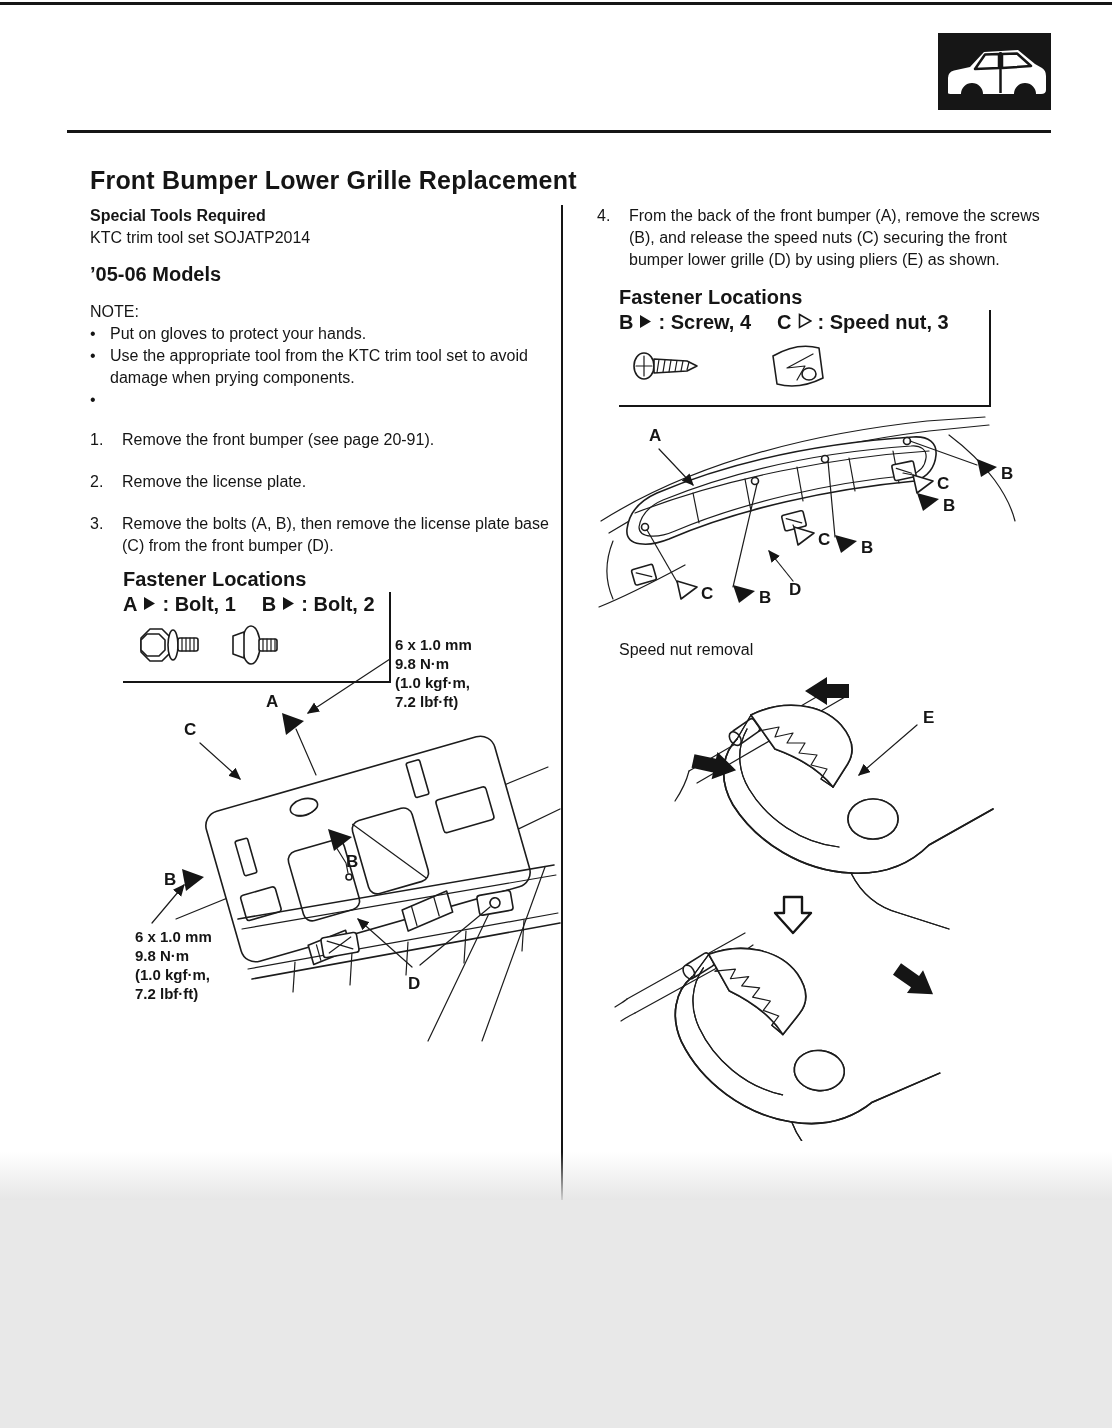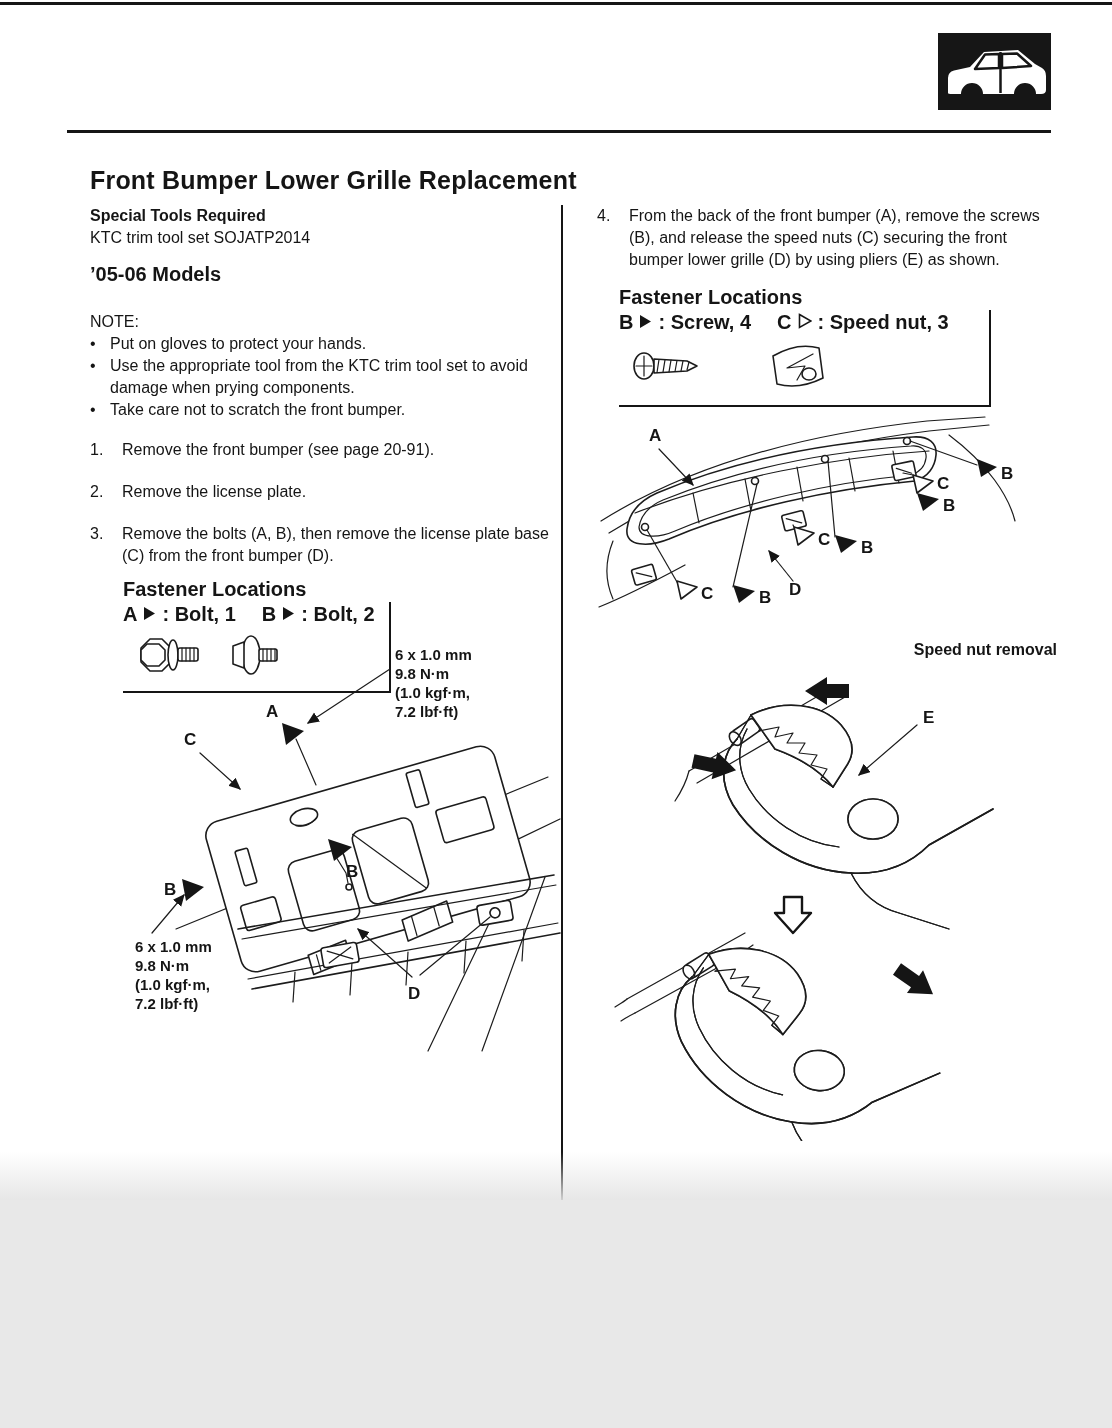--- a/index.html
+++ b/index.html
@@ -14,21 +14,21 @@
   .car-box svg{display:block;width:100%;height:100%;}
   .header-rule{position:absolute;left:67px;top:130px;width:984px;height:3px;background:#151515;}
   .title{position:absolute;left:90px;top:149px;font-size:25px;font-weight:bold;letter-spacing:.2px;}
   .divider{position:absolute;left:561px;top:205px;width:2px;height:1176px;background:#151515;}
   .col{position:absolute;top:205px;font-size:16px;line-height:22px;}
   .col-left{left:90px;width:476px;}
   .col-right{left:597px;width:460px;}
   .b{font-weight:bold;}
   p{margin:0;}
   .models{font-size:20px;font-weight:bold;margin-top:12px;line-height:26px;}
-  .note-label{margin-top:24px;}
+  .note-label{margin-top:14px;}
   ul.notes{list-style:none;margin:0;padding:0;}
   ul.notes li{display:flex;margin:0;}
   ul.notes .blt{width:20px;flex:0 0 20px;}
   .steps{margin-top:18px;}
   .step{display:flex;margin-top:20px;}
   .step .num{width:32px;flex:0 0 32px;}
   .step:first-child{margin-top:0;}
   
   .fig{position:relative;}
   .fig1{height:482px;margin-top:10px;}
@@ -36,21 +36,21 @@
   .fig3{height:472px;}
   .fig svg.art{position:absolute;left:0;top:0;}
   .legend{position:absolute;font-size:20px;line-height:20px;}
   .legend .lg-head{font-weight:bold;margin-bottom:3px;}
   .legend .lg-row{display:flex;align-items:center;font-weight:bold;gap:6px;}
   .legend .lg-row .sp{width:14px;}
   .legend .lg-box{border-right:2px solid #151515;border-bottom:2px solid #151515;padding:2px 14px 10px 0;}
   .legend .lg-icons{display:flex;align-items:center;gap:26px;padding:8px 0 0 12px;}
   .tri{display:inline-block;vertical-align:-2px;}
   .torque{position:absolute;font-size:15px;font-weight:bold;line-height:19px;white-space:nowrap;}
-  .snr-head{font-size:16px;font-weight:bold;margin:14px 0 8px 22px;text-align:right;}
+  .snr-head{font-size:16px;font-weight:normal;margin:14px 0 8px 22px;}
   .contd{position:absolute;right:72px;top:1356px;font-size:16px;}
   svg text{font-family:"Liberation Sans","DejaVu Sans",sans-serif;font-weight:bold;font-size:17px;fill:#151515;}
   svg .ln{stroke:#1c1c1c;fill:none;stroke-width:1.6;stroke-linecap:round;stroke-linejoin:round;}
   svg .thin{stroke-width:1.2;}
   svg .wf{fill:#ffffff;stroke:#1c1c1c;stroke-width:1.6;stroke-linejoin:round;}
 </style>
 </head>
 <body>
 
 <div class="page">
@@ -79,21 +79,20 @@
       <li>
           <span class="blt">•</span>
           <span>Put on gloves to protect your hands.</span>
         </li>
       <li>
           <span class="blt">•</span>
           <span>Use the appropriate tool from the KTC trim tool set to avoid damage when prying components.</span>
         </li>
       <li>
           <span class="blt">•</span>
-          <span>Take care not to scratch the front bumper.</span>
         </li>
     </ul>
 
     <div class="steps">
       <div class="step">
         <span class="num">1.</span>
         <span>Remove the front bumper (see page 20-91).</span>
       </div>
       <div class="step">
         <span class="num">2.</span>

